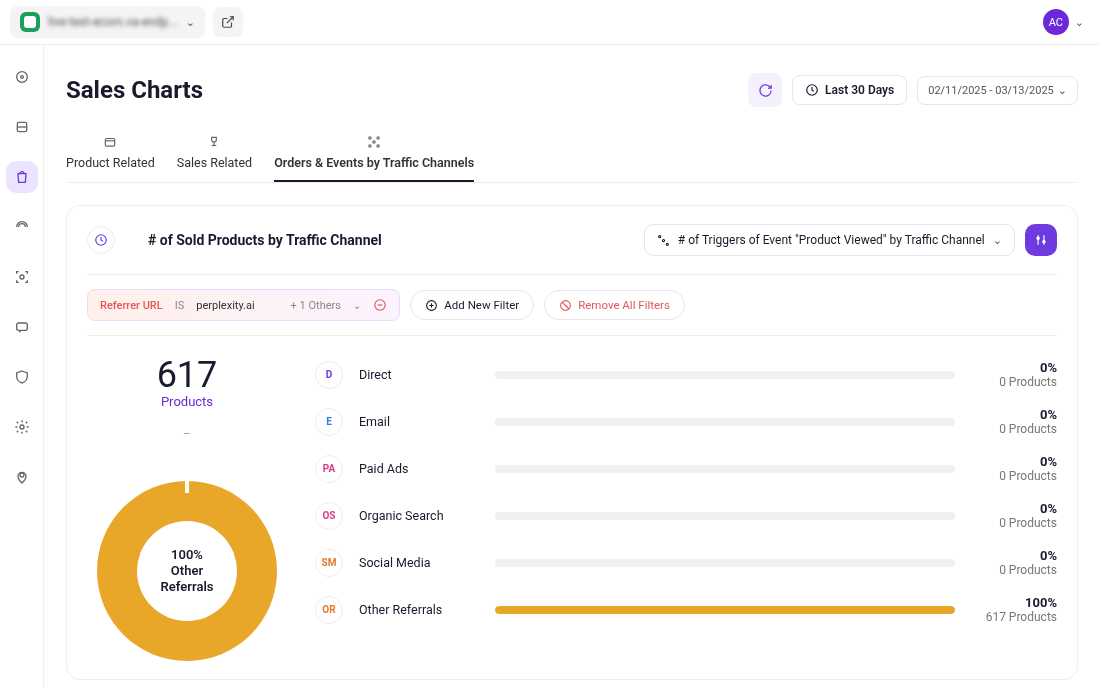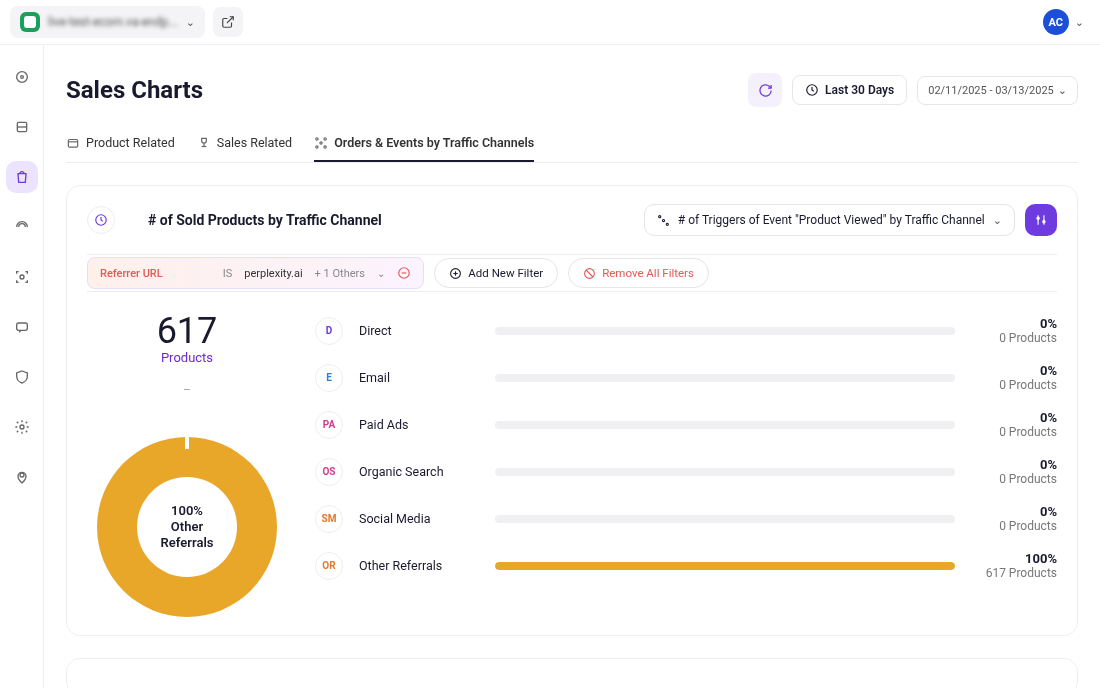--- a/index.html
+++ b/index.html
@@ -53,21 +53,21 @@
   display:flex; align-items:center; justify-content:center;
   margin-left:8px;
   cursor:pointer;
   color:#444;
 }
 
 .topbar-spacer { flex: 1; }
 .avatar-group { display:flex; align-items:center; gap:6px; }
 .avatar {
   width:26px; height:26px; border-radius:50%;
-  background:#1d4ed8; color:#fff; font-size:11px; font-weight:700;
+  background:#6d28d9; color:#fff; font-size:11px; font-weight:400;
   display:flex; align-items:center; justify-content:center;
 }
 
 
 .leftrail {
   position: absolute;
   left: 0; top: 45px; bottom: 0;
   width: 44px;
   border-right: 1px solid #eee;
   display:flex; flex-direction:column; align-items:center;
@@ -112,20 +112,21 @@
 .tabs {
   margin-top: 18px;
   border-bottom:1px solid #eee;
   display:flex; gap:22px;
 }
 .tab {
   display:flex; align-items:center; gap:6px;
   padding: 10px 0; font-size:12.5px; color:#333;
   cursor:pointer;
   border-bottom:2px solid transparent;
+  flex-direction:column;
 }
 .tab.active { border-bottom-color:#1a1a2e; font-weight:600; }
 .tab svg { width:14px; height:14px; color:#666; }
 
 .card {
   margin-top: 22px;
   background:#fff;
   border:1px solid #eee;
   border-radius:14px;
   padding: 18px 20px;
@@ -151,34 +152,34 @@
   width:32px; height:32px; border-radius:10px;
   background:#6d3be0; color:#fff;
   display:flex; align-items:center; justify-content:center;
   cursor:pointer;
 }
 
 .filter-row {
   margin-top: 18px;
   display:flex; align-items:center; gap:10px;
   border-top:1px solid #eee; border-bottom:1px solid #eee;
-  padding: 2px 0;
+  padding: 14px 0;
 }
 .filter-chip {
   display:flex; align-items:center; gap:12px;
   padding: 8px 12px;
   border:1px solid #e7dbff;
   border-radius:8px;
   background:linear-gradient(90deg,#fff0ea,#fbf3ff);
   font-size:11px;
 }
 .fc-key { color:#e45858; font-weight:500; }
-.fc-op { color:#888;margin-left:48px; }
+.fc-op { color:#888; }
 .fc-val { color:#333; }
-.fc-extra { color:#888; }
+.fc-extra { color:#888;margin-left:24px; }
 .fc-cv { color:#888; font-size:10px; }
 .fc-remove { color:#e45858; display:flex; cursor:pointer; }
 
 .ghost-btn {
   display:flex; align-items:center; gap:6px;
   border:1px solid #e5e5ea; border-radius:999px;
   padding:7px 14px; font-size:11.5px; cursor:pointer;
 }
 .ghost-btn svg{width:13px;height:13px;}
 .ghost-btn.danger { color:#e45858; }

